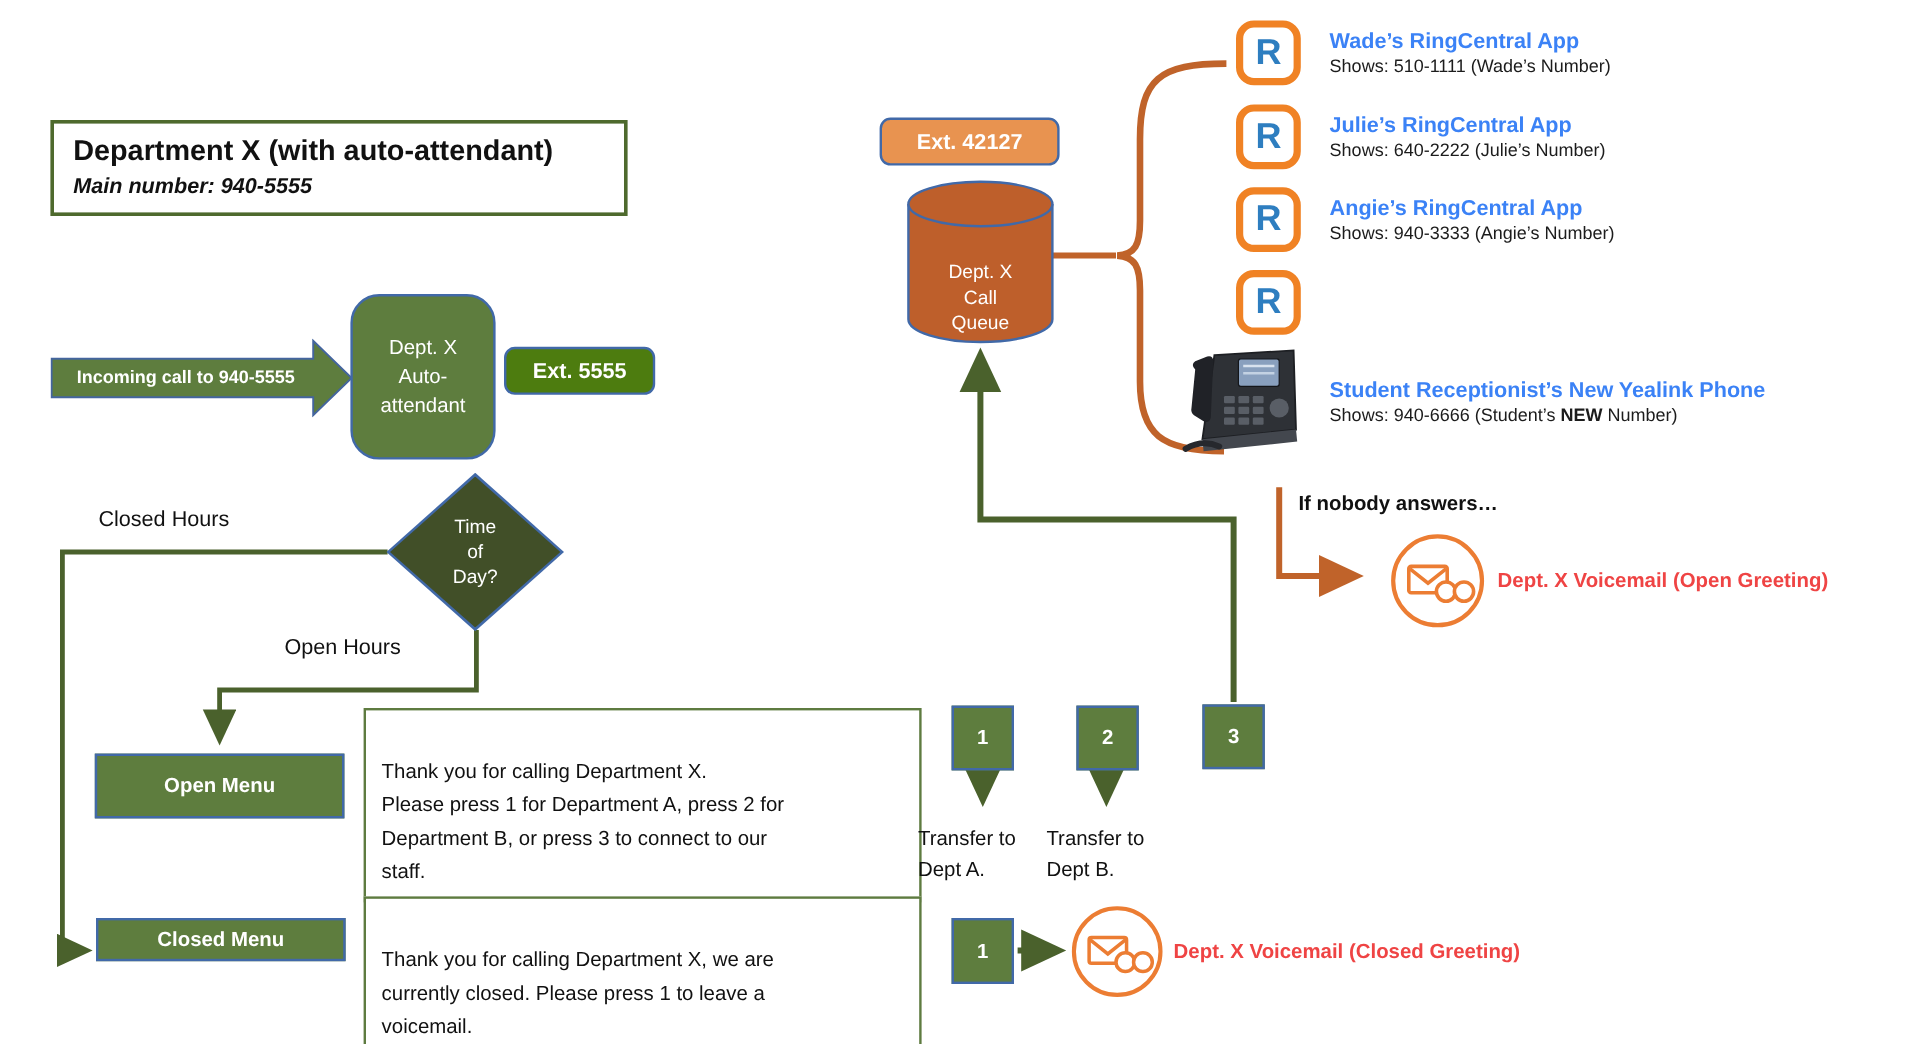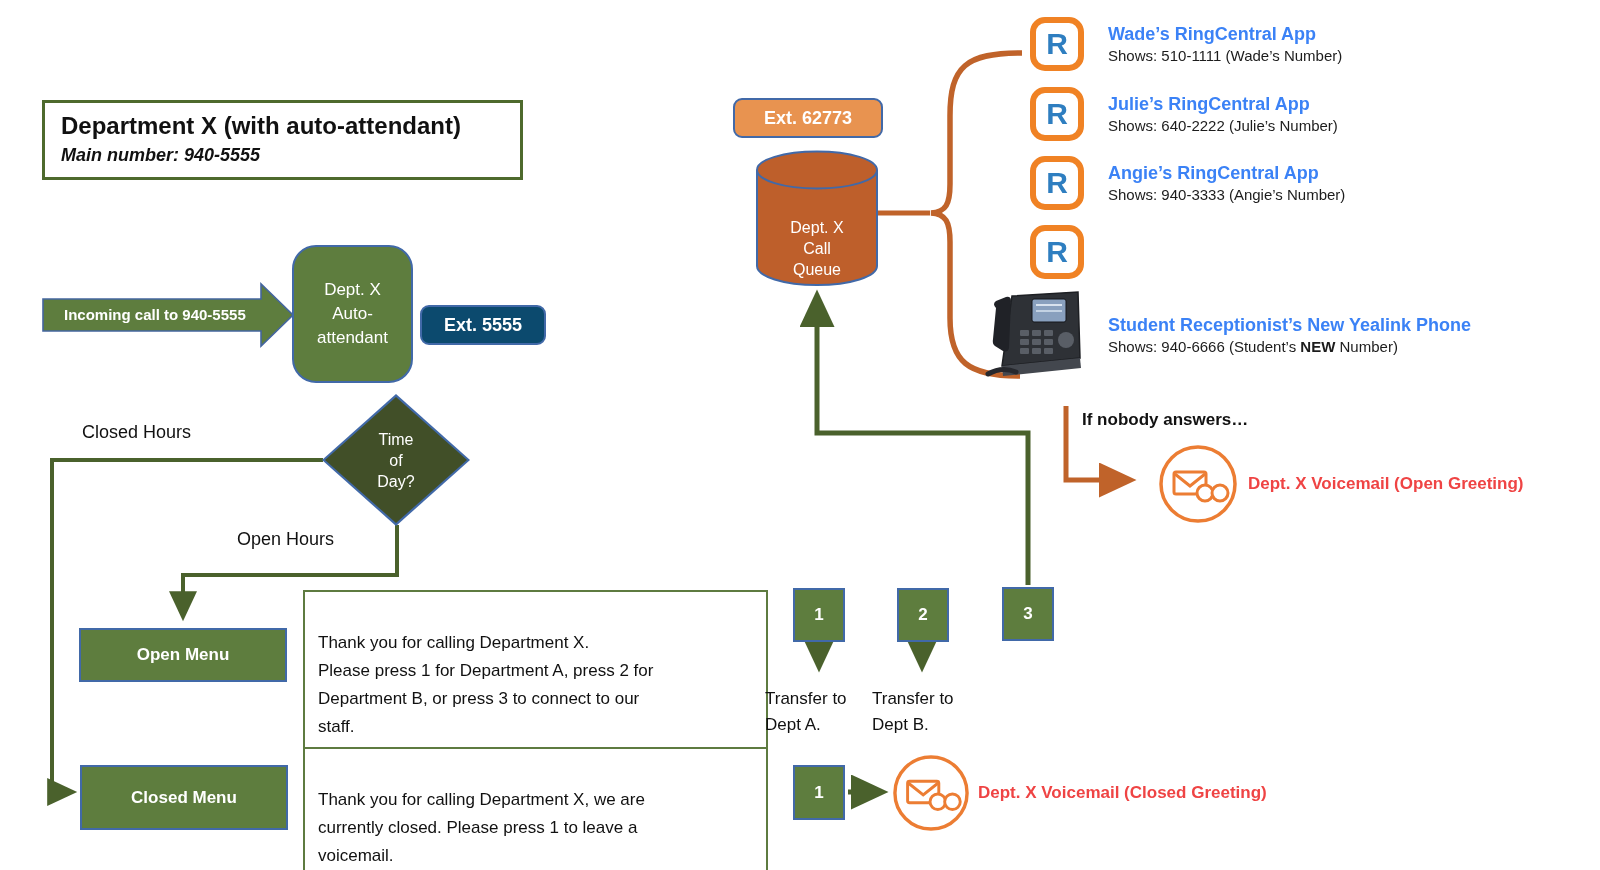--- a/index.html
+++ b/index.html
@@ -15,21 +15,21 @@
 
   
   .node{background:#5E7D3E;border:2px solid #4169A8;color:#fff;display:flex;
         align-items:center;justify-content:center;text-align:center;box-sizing:border-box;}
   .node-rounded{border-radius:24px;font-size:17px;line-height:24px;}
   .menu-node{font-size:17px;font-weight:600;}
   .key-node{font-size:17px;font-weight:600;}
 
   .badge{border:2px solid #4169A8;border-radius:9px;color:#fff;display:flex;align-items:center;
          justify-content:center;font-size:18px;font-weight:600;box-sizing:border-box;}
-  .badge-green{background:#0c4a6e;margin-top:16px;}
+  .badge-green{background:#4d7c0f;}
   .badge-orange{background:#E89350;}
 
   
   .diamond-outer{clip-path:polygon(50% 0,100% 50%,50% 100%,0 50%);background:#4169A8;}
   .diamond-inner{clip-path:polygon(50% 0,100% 50%,50% 100%,0 50%);background:#414F28;
         position:absolute;left:3px;top:3px;right:3px;bottom:3px;display:flex;align-items:center;
         justify-content:center;text-align:center;color:#fff;font-size:16px;line-height:21px;}
 
   .branch-label{font-size:18px;color:#111;}
   .speech{background:#fff;border:2px solid #5E7B40;box-sizing:border-box;padding:9px 13px;
@@ -117,31 +117,31 @@
   <div class="abs node menu-node" style="left:79px;top:628px;width:208px;height:54px;">
     <span>Open Menu</span>
   </div>
   <div class="abs speech preline" style="left:303px;top:590px;width:465px;min-height:130px;">
     <span class="preline">Thank you for calling Department X.
 Please press 1 for Department A, press 2 for
 Department B, or press 3 to connect to our
 staff.</span>
   </div>
 
-  <div class="abs node menu-node" style="left:80px;top:765px;width:208px;height:65px;">
+  <div class="abs node menu-node" style="left:80px;top:765px;width:208px;height:36px;">
     <span>Closed Menu</span>
   </div>
   <div class="abs speech preline" style="left:303px;top:747px;width:465px;min-height:102px;">
     <span class="preline">Thank you for calling Department X, we are
 currently closed. Please press 1 to leave a
 voicemail.</span>
   </div>
 
   <div class="abs badge badge-orange" style="left:733px;top:98px;width:150px;height:40px;">
-    <span>Ext. 62773</span>
+    <span>Ext. 42127</span>
   </div>
   <svg class="abs" style="left:755px;top:150px;" width="124" height="138" viewBox="0 0 124 138">
     <path d="M2,20 L2,116 A60,19 0 0 0 122,116 L122,20" fill="#BE5F2B" stroke="#4169A8" stroke-width="2"></path>
     <ellipse cx="62" cy="20" rx="60" ry="18.5" fill="#BE5F2B" stroke="#4169A8" stroke-width="2"></ellipse>
   </svg>
   <div class="abs cyl-label preline" style="left:755px;top:196px;width:124px;">
     <span class="preline">Dept. X
 Call
 Queue</span>
   </div>

